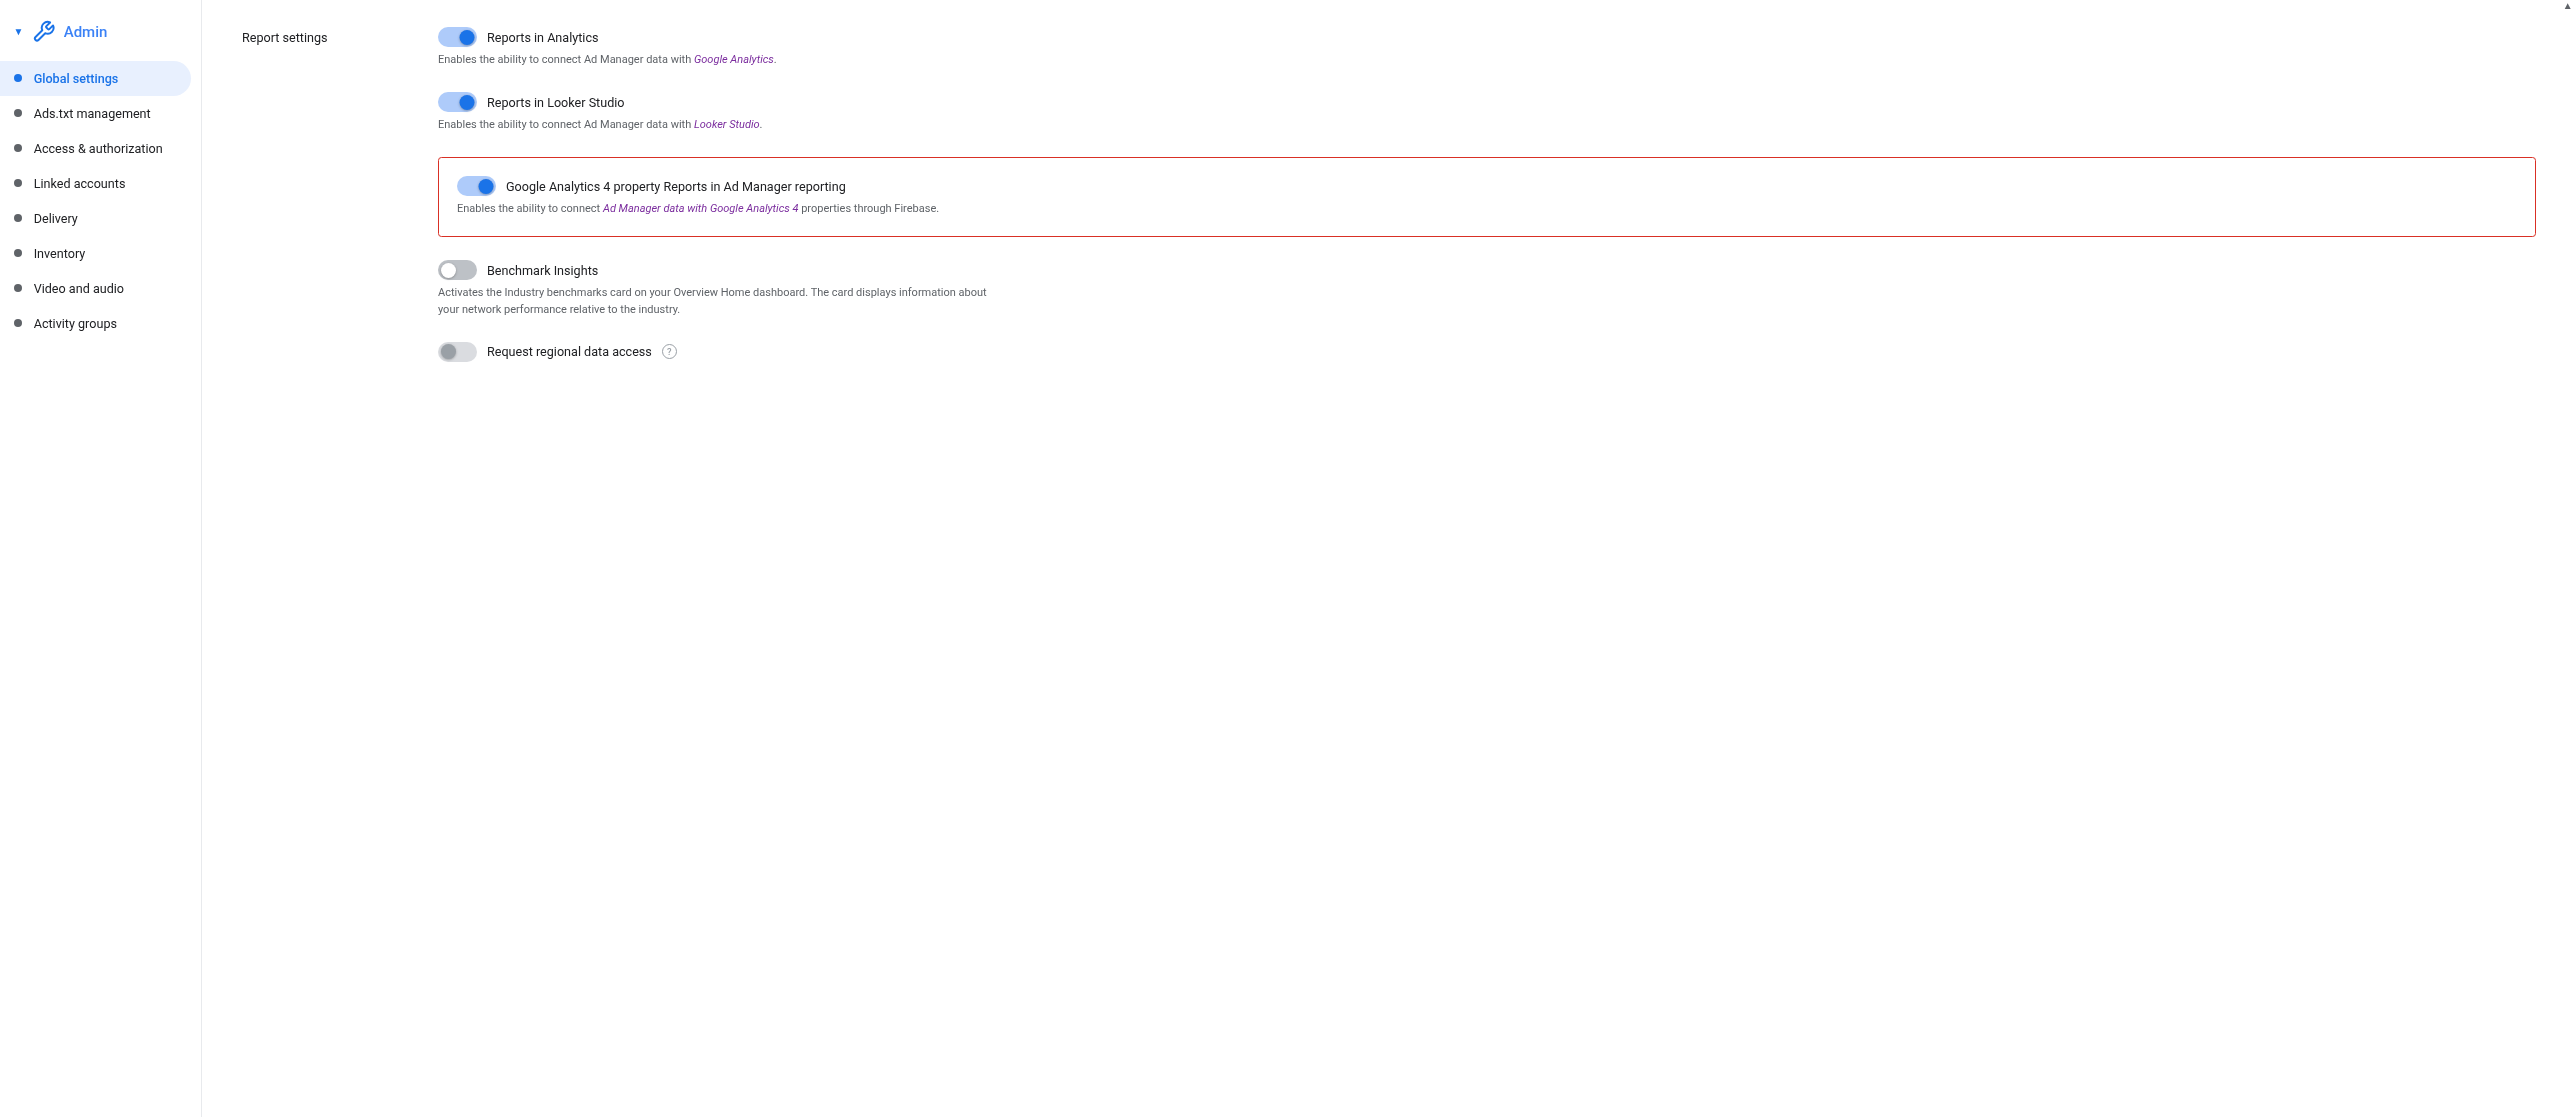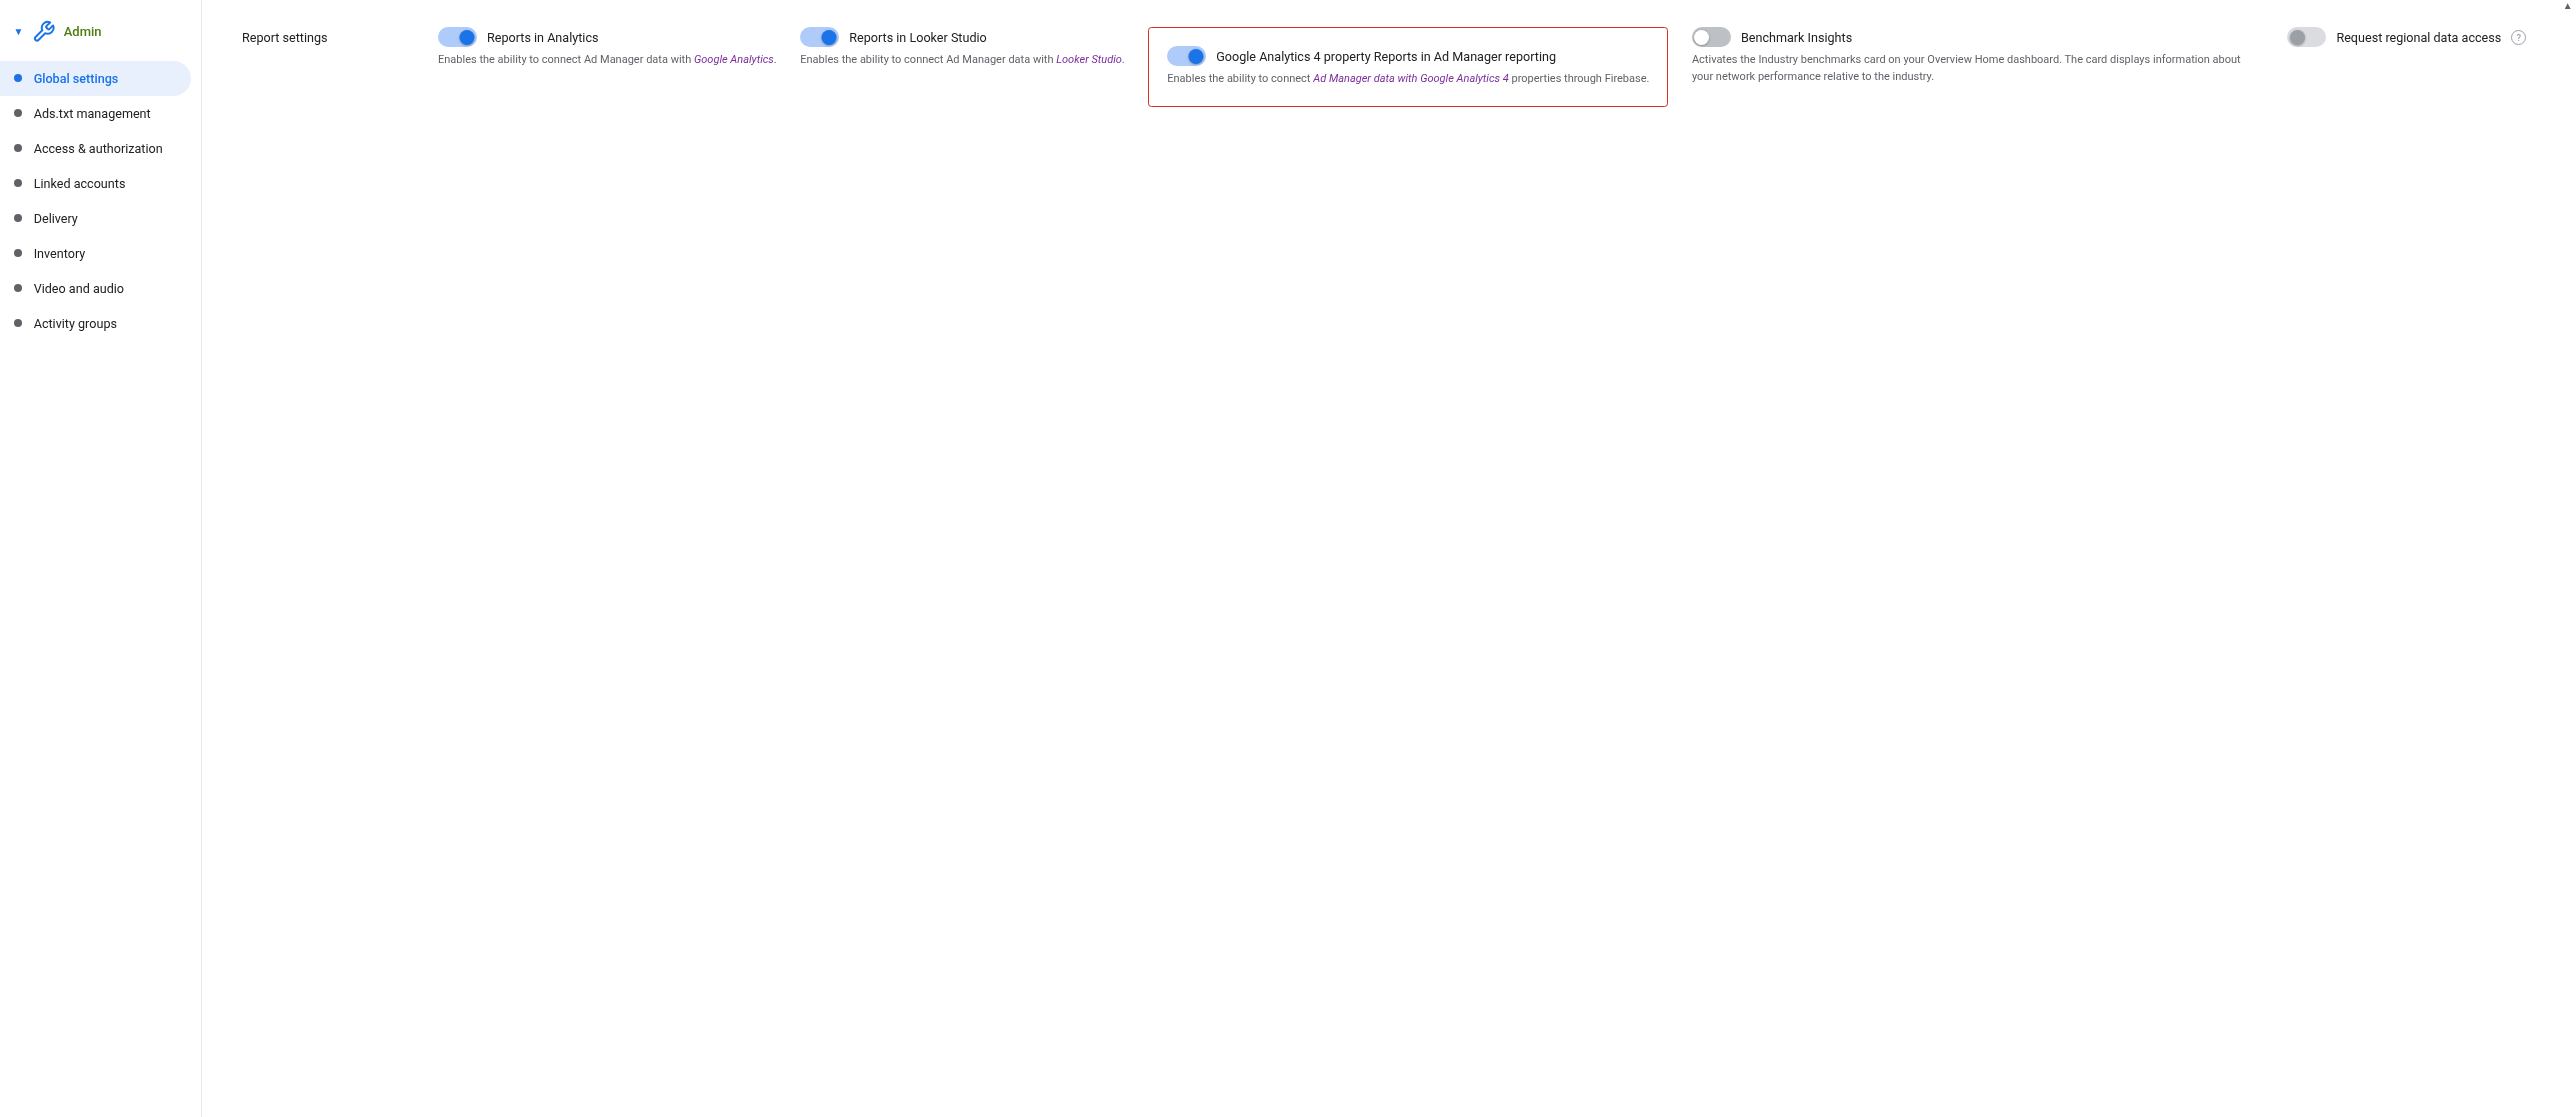--- a/index.html
+++ b/index.html
@@ -95,21 +95,21 @@
     .settings-label {
       min-width: 135px;
       font-size: 12.6px;
       color: #202124;
       padding-top: 3.4px;
     }
 
     .settings-content {
       flex: 1;
       display: flex;
-      flex-direction: row;
+      flex-direction: column;
       gap: 23.5px;
     }
 
     .setting-item {
       display: flex;
       flex-direction: column;
       gap: 5px;
     }
 
     .setting-item.highlighted {
@@ -235,21 +235,21 @@
   </style>
 </head>
 <body>
 
 <div class="sidebar">
   <div class="sidebar-header">
     <span class="sidebar-arrow">▼</span>
     <svg class="wrench-icon" viewBox="0 0 24 24" fill="none" stroke="#1a73e8" stroke-width="2" stroke-linecap="round" stroke-linejoin="round">
       <path d="M14.7 6.3a1 1 0 000 1.4l1.6 1.6a1 1 0 001.4 0l3.77-3.77a6 6 0 01-7.94 7.94l-6.91 6.91a2.12 2.12 0 01-3-3l6.91-6.91a6 6 0 017.94-7.94l-3.76 3.76z"></path>
     </svg>
-    <span style="color:#4d7c0f;font-size:13px;font-weight:500;">Admin</span>
+    <span style="color:#3b82f6;font-size:15px;font-weight:500;">Admin</span>
   </div>
 
   <div id="sidebar-items-container">
       <div class="sidebar-item active">
         <span class="dot"></span>
         <span>Global settings</span>
       </div>
       <div class="sidebar-item">
         <span class="dot"></span>
         <span>Ads.txt management</span>

